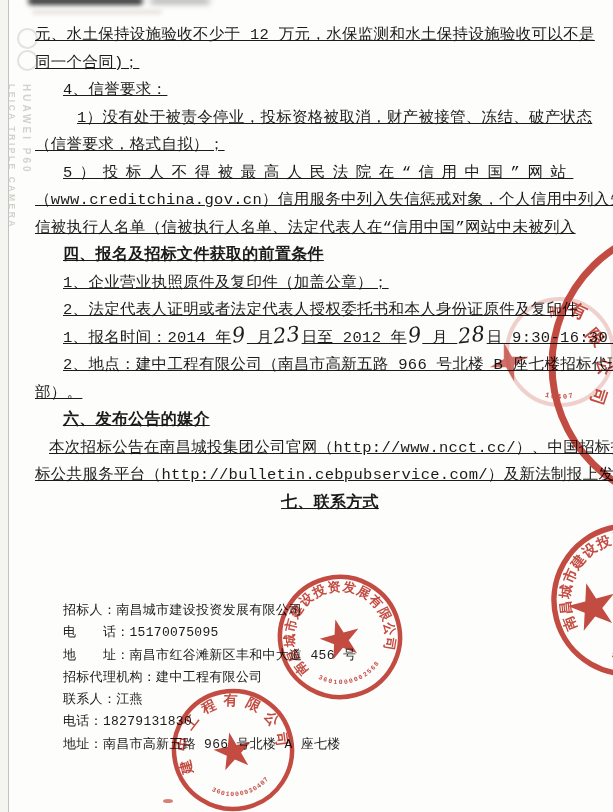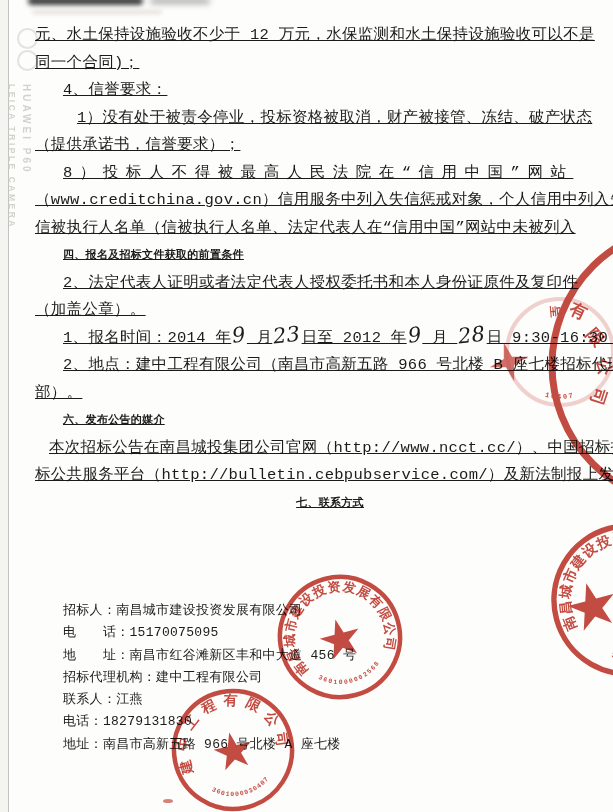--- a/index.html
+++ b/index.html
@@ -15,21 +15,21 @@
   .wm-circle{position:absolute;width:17px;height:17px;border-radius:50%;border:2px solid #e2e2de;background:transparent;}
   .wm-text{
     position:absolute;writing-mode:vertical-rl;
     font-family:"Liberation Sans",sans-serif;font-weight:700;
     color:#d2d2cd;text-shadow:0 0 1px #ffffff;
   }
   #wm-brand{left:21px;top:84px;font-size:10px;letter-spacing:3px;}
   #wm-lens{left:7px;top:84px;font-size:8.5px;letter-spacing:2.5px;}
   #doc{position:absolute;left:35px;top:22px;width:562px;}
   #doc p{margin:0;font-size:15.5px;line-height:27.5px;letter-spacing:.3px;white-space:nowrap;text-decoration:underline;}
-  #doc p.h{font-weight:bold;font-size:11px;}
+  #doc p.h{font-weight:bold;font-size:16px;}
   #doc p.spread{letter-spacing:7.5px;}
   #contacts{position:absolute;left:35px;top:600px;width:562px;}
   #contacts p{margin:0;font-size:13px;line-height:22.3px;letter-spacing:.3px;white-space:nowrap;padding-left:28px;}
   .hw{font-family:"DejaVu Serif",serif;font-style:italic;font-weight:500;font-size:21px;display:inline-block;transform:rotate(-6deg);line-height:1;padding:0 1px;}
   #seal-layer{position:absolute;left:0;top:0;mix-blend-mode:multiply;opacity:.9;pointer-events:none;}
 </style>
 </head>
 <body>
 
 <div class="page-edge"></div>
@@ -40,27 +40,27 @@
 <div class="wm-circle" style="left:17px;top:28px;"></div>
 <div class="wm-circle" style="left:17px;top:50px;"></div>
 <div class="wm-text" id="wm-brand">HUAWEI P60</div>
 <div class="wm-text" id="wm-lens">LEICA TRIPLE CAMERA</div>
 
 <div id="doc">
     <p>元、水土保持设施验收不少于 12 万元，水保监测和水土保持设施验收可以不是</p>
     <p>同一个合同)；</p>
     <p style="padding-left: 28px;">4、信誉要求：</p>
     <p style="padding-left: 42px;">1）没有处于被责令停业，投标资格被取消，财产被接管、冻结、破产状态</p>
-    <p>（提供承诺书，信誉要求）；</p>
-    <p class="spread" style="padding-left: 28px;">8）投标人不得被最高人民法院在“信用中国”网站</p>
+    <p>（信誉要求，格式自拟）；</p>
+    <p class="spread" style="padding-left: 28px;">5）投标人不得被最高人民法院在“信用中国”网站</p>
     <p>（www.creditchina.gov.cn）信用服务中列入失信惩戒对象，个人信用中列入失</p>
     <p>信被执行人名单（信被执行人名单、法定代表人在“信用中国”网站中未被列入</p>
     <p class="h" style="padding-left: 28px;">四、报名及招标文件获取的前置条件</p>
+    <p style="padding-left: 28px;">1、企业营业执照原件及复印件（加盖公章）；</p>
     <p style="padding-left: 28px;">2、法定代表人证明或者法定代表人授权委托书和本人身份证原件及复印件</p>
-    <p>（加盖公章）。</p>
     <p style="padding-left: 28px;"><span>1、报名时间：2014 年</span><span class="hw">9</span><span> 月</span><span class="hw">23</span><span>日至 2012 年</span><span class="hw">9</span><span> 月 </span><span class="hw">28</span><span>日 9:30-16:30；</span></p>
     <p style="padding-left: 28px;">2、地点：建中工程有限公司（南昌市高新五路 966 号北楼 B 座七楼招标代理</p>
     <p>部）。</p>
     <p class="h" style="padding-left: 28px;">六、发布公告的媒介</p>
     <p style="padding-left: 14px;">本次招标公告在南昌城投集团公司官网（http://www.ncct.cc/）、中国招标投</p>
     <p>标公共服务平台（http://bulletin.cebpubservice.com/）及新法制报上发布。</p>
     <p class="h" style="padding-left: 28px; text-align: center;">七、联系方式</p>
   </div>
 <div id="contacts">
     <p>招标人：南昌城市建设投资发展有限公司</p>

